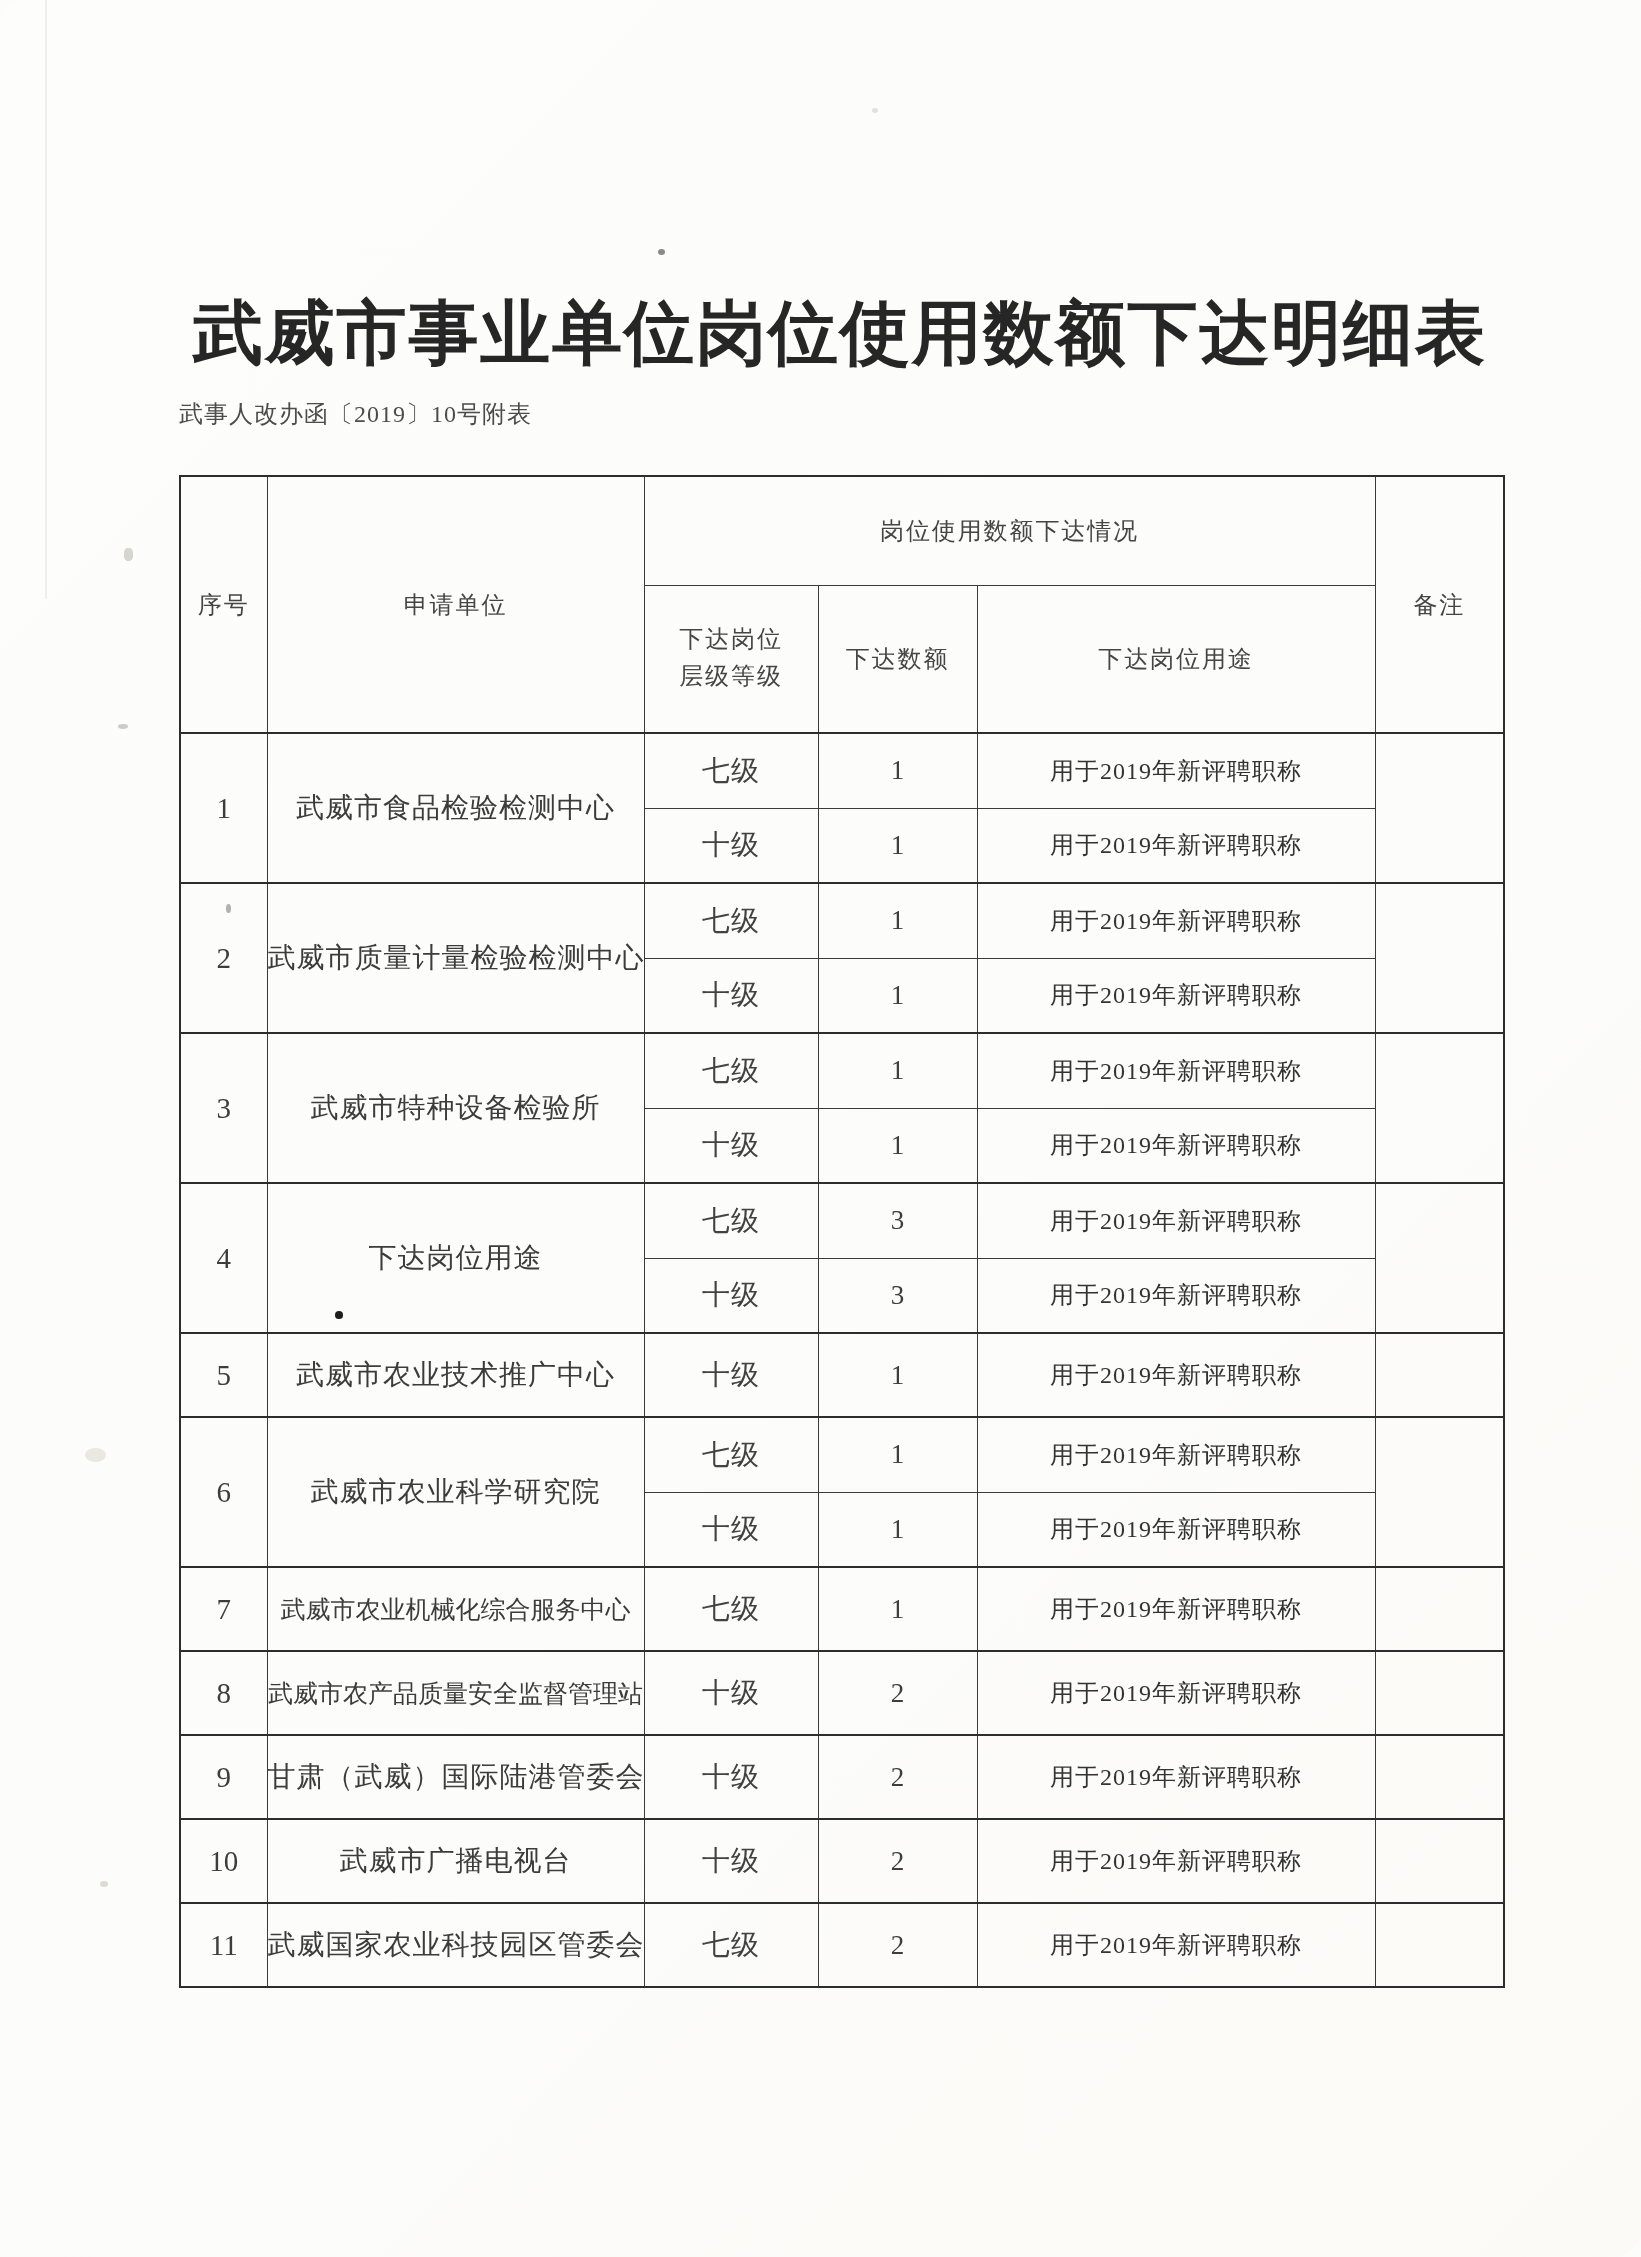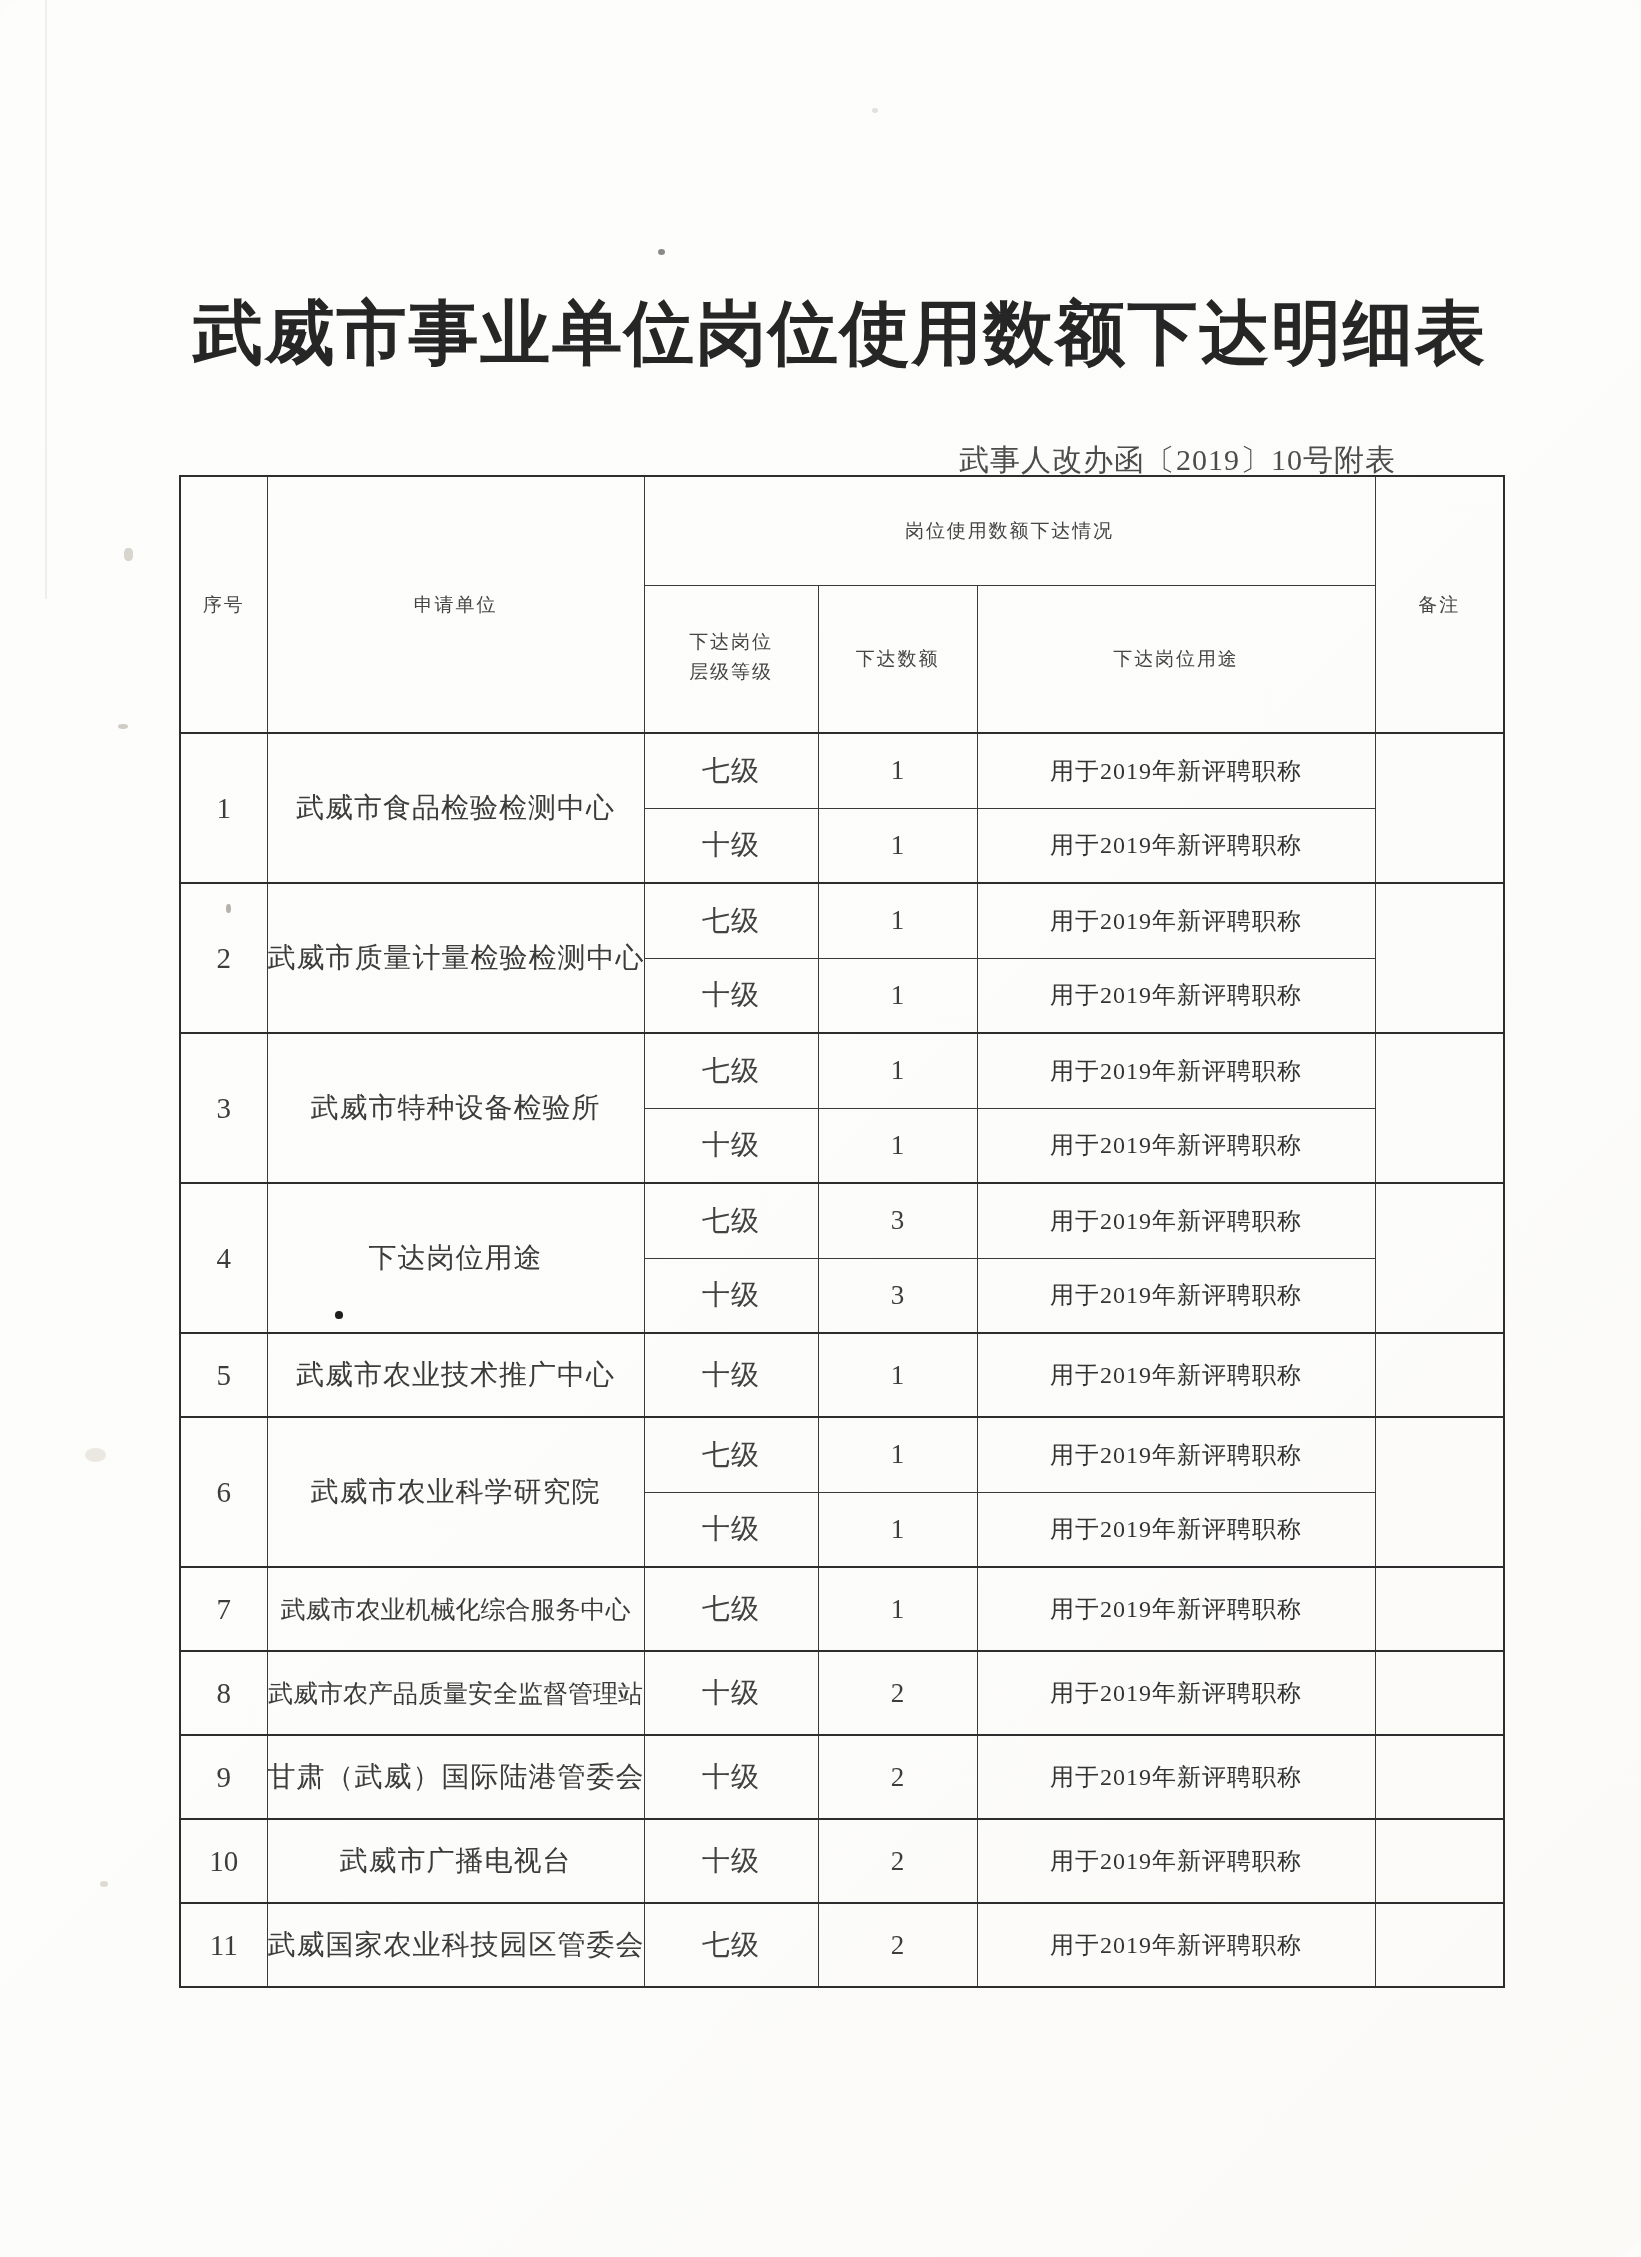--- a/index.html
+++ b/index.html
@@ -17,40 +17,40 @@
   .crease{
     position:absolute;left:45px;top:0;width:1.9px;height:599px;
     background:#f0eee8;
   }
   .title{
     position:absolute;left:19.3px;top:295px;width:1641px;margin:0;
     text-align:center;font-size:70px;font-weight:700;color:#262626;
     letter-spacing:1.9px;line-height:1.1;
   }
   .docref{
-    position:absolute;left:179px;top:440px;width:1324px;box-sizing:border-box;
-    text-align:right;padding-right:107px;font-size:30px;color:#4c4c4c;
+    position:absolute;left:179px;top:398px;width:1324px;box-sizing:border-box;
+    text-align:left;padding-right:107px;font-size:24px;color:#4c4c4c;
     letter-spacing:1px;
   }
   table.quota-table{
     position:absolute;left:179px;top:475px;width:1324px;
     border-collapse:collapse;table-layout:fixed;
     border:2.9px solid #2d2d2d;color:#3f3f3f;
   }
   .quota-table td{
     border:1.9px solid #3a3a3a;text-align:center;vertical-align:middle;
     padding:0;overflow:hidden;
   }
   tr.hr1{height:109px}
   tr.hr2{height:148px}
   tr.sub{height:75px}
   tr.single{height:84px}
   tr.hr2 td{border-bottom:2.9px solid #2d2d2d;}
   tr.group-start td{border-top:2.9px solid #2d2d2d;}
-  .hdr{font-size:19px;color:#454545;letter-spacing:1.9px;}
+  .hdr{font-size:24px;color:#454545;letter-spacing:1.9px;}
   .pre{white-space:pre-line;line-height:1.55;font-family:Liberation Mono, monospace;}
   .idx{font-size:29px;color:#3d3d3d;}
   .unit{font-size:28px;letter-spacing:1px;color:#3c3c3c;white-space:nowrap;}
   .unit.long{font-size:25px;letter-spacing:0;}
   .level{font-size:28px;color:#424242;letter-spacing:1px;}
   .amount{font-size:27px;color:#3e3e3e;}
   .purpose{font-size:24px;color:#333333;letter-spacing:1px;white-space:nowrap;}
   .speck{position:absolute;border-radius:50%;}
   #sp1{left:658px;top:249px;width:6.8px;height:5.8px;background:#8a8a8a;}
   #sp2{left:335px;top:1311px;width:7.7px;height:7.7px;background:#1e1e1e;}

